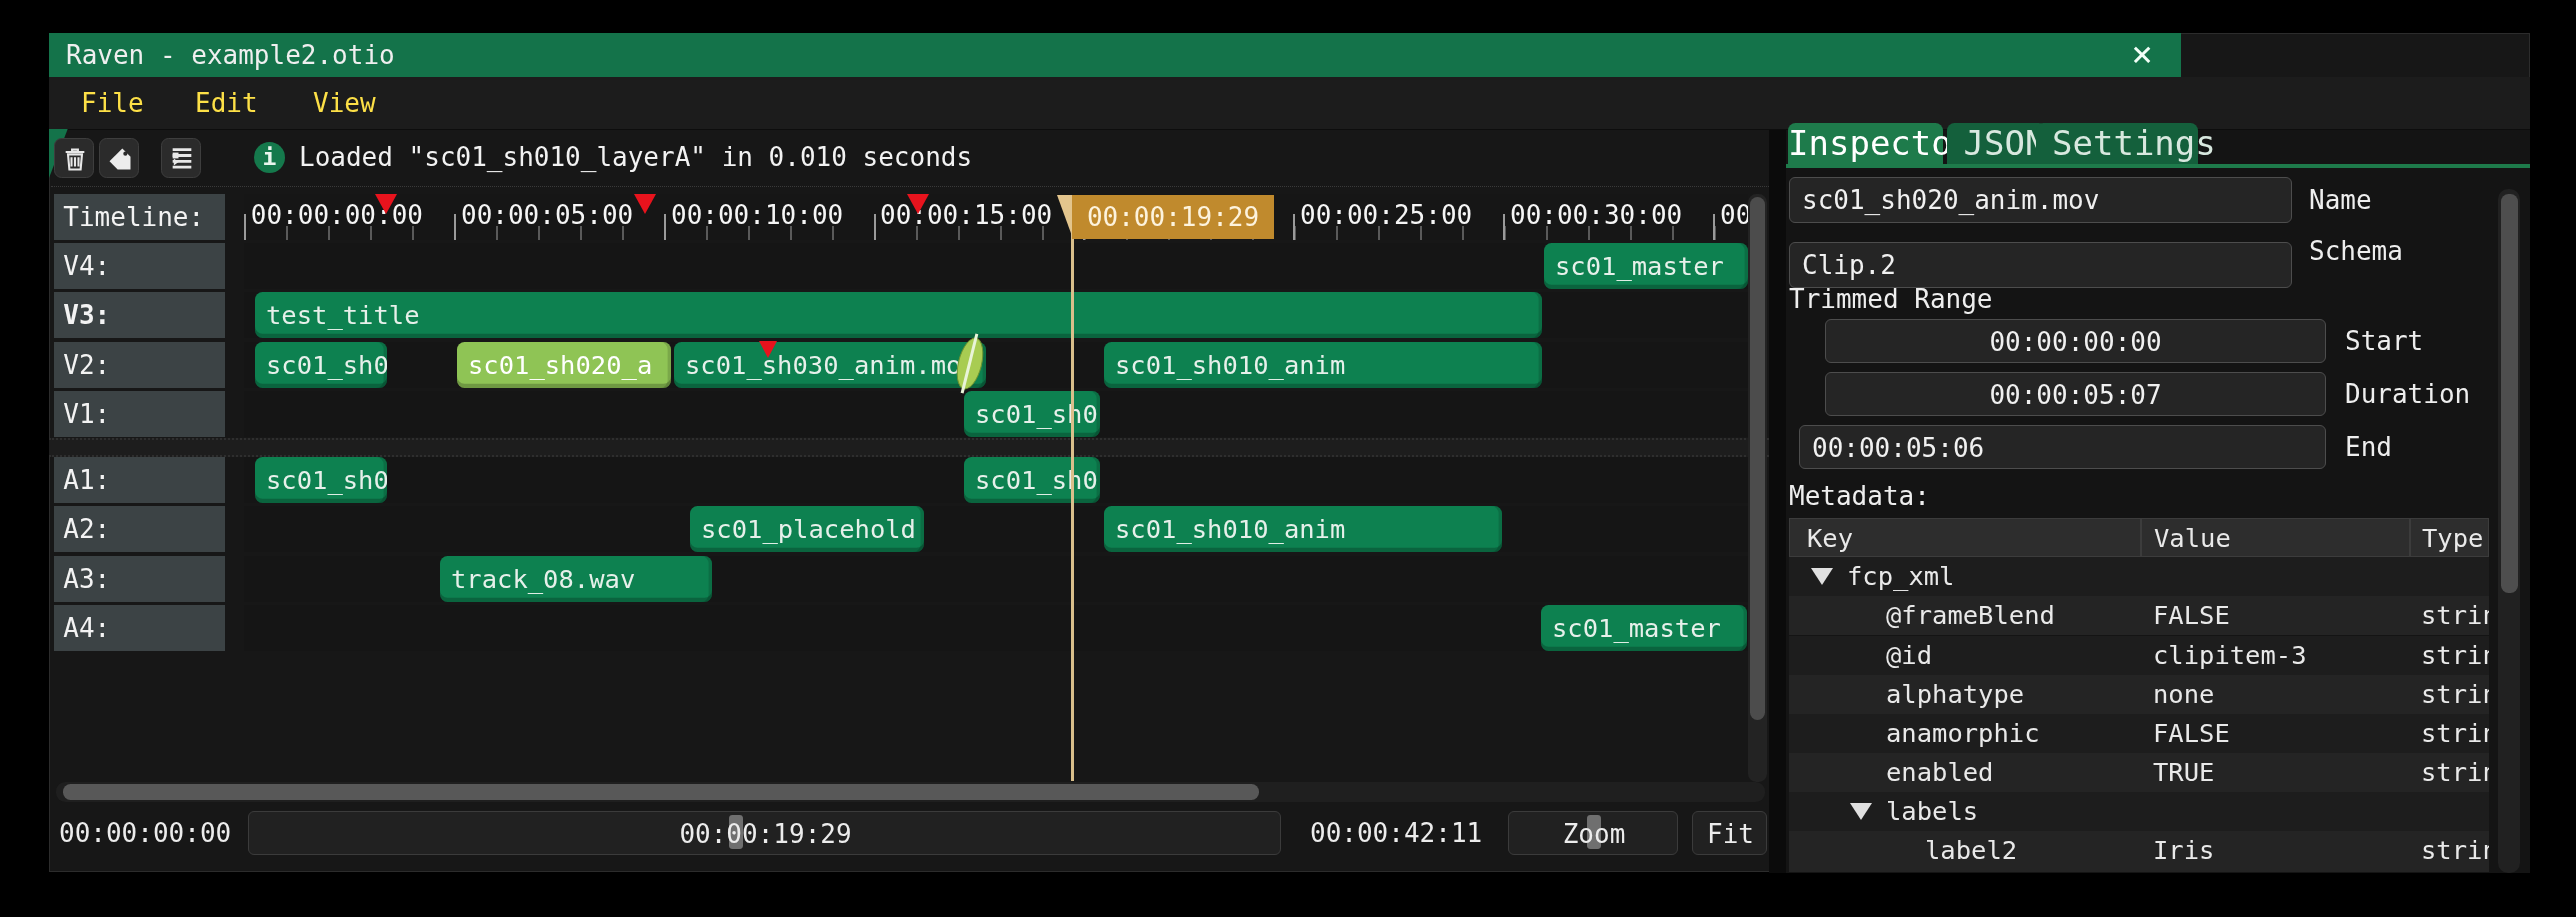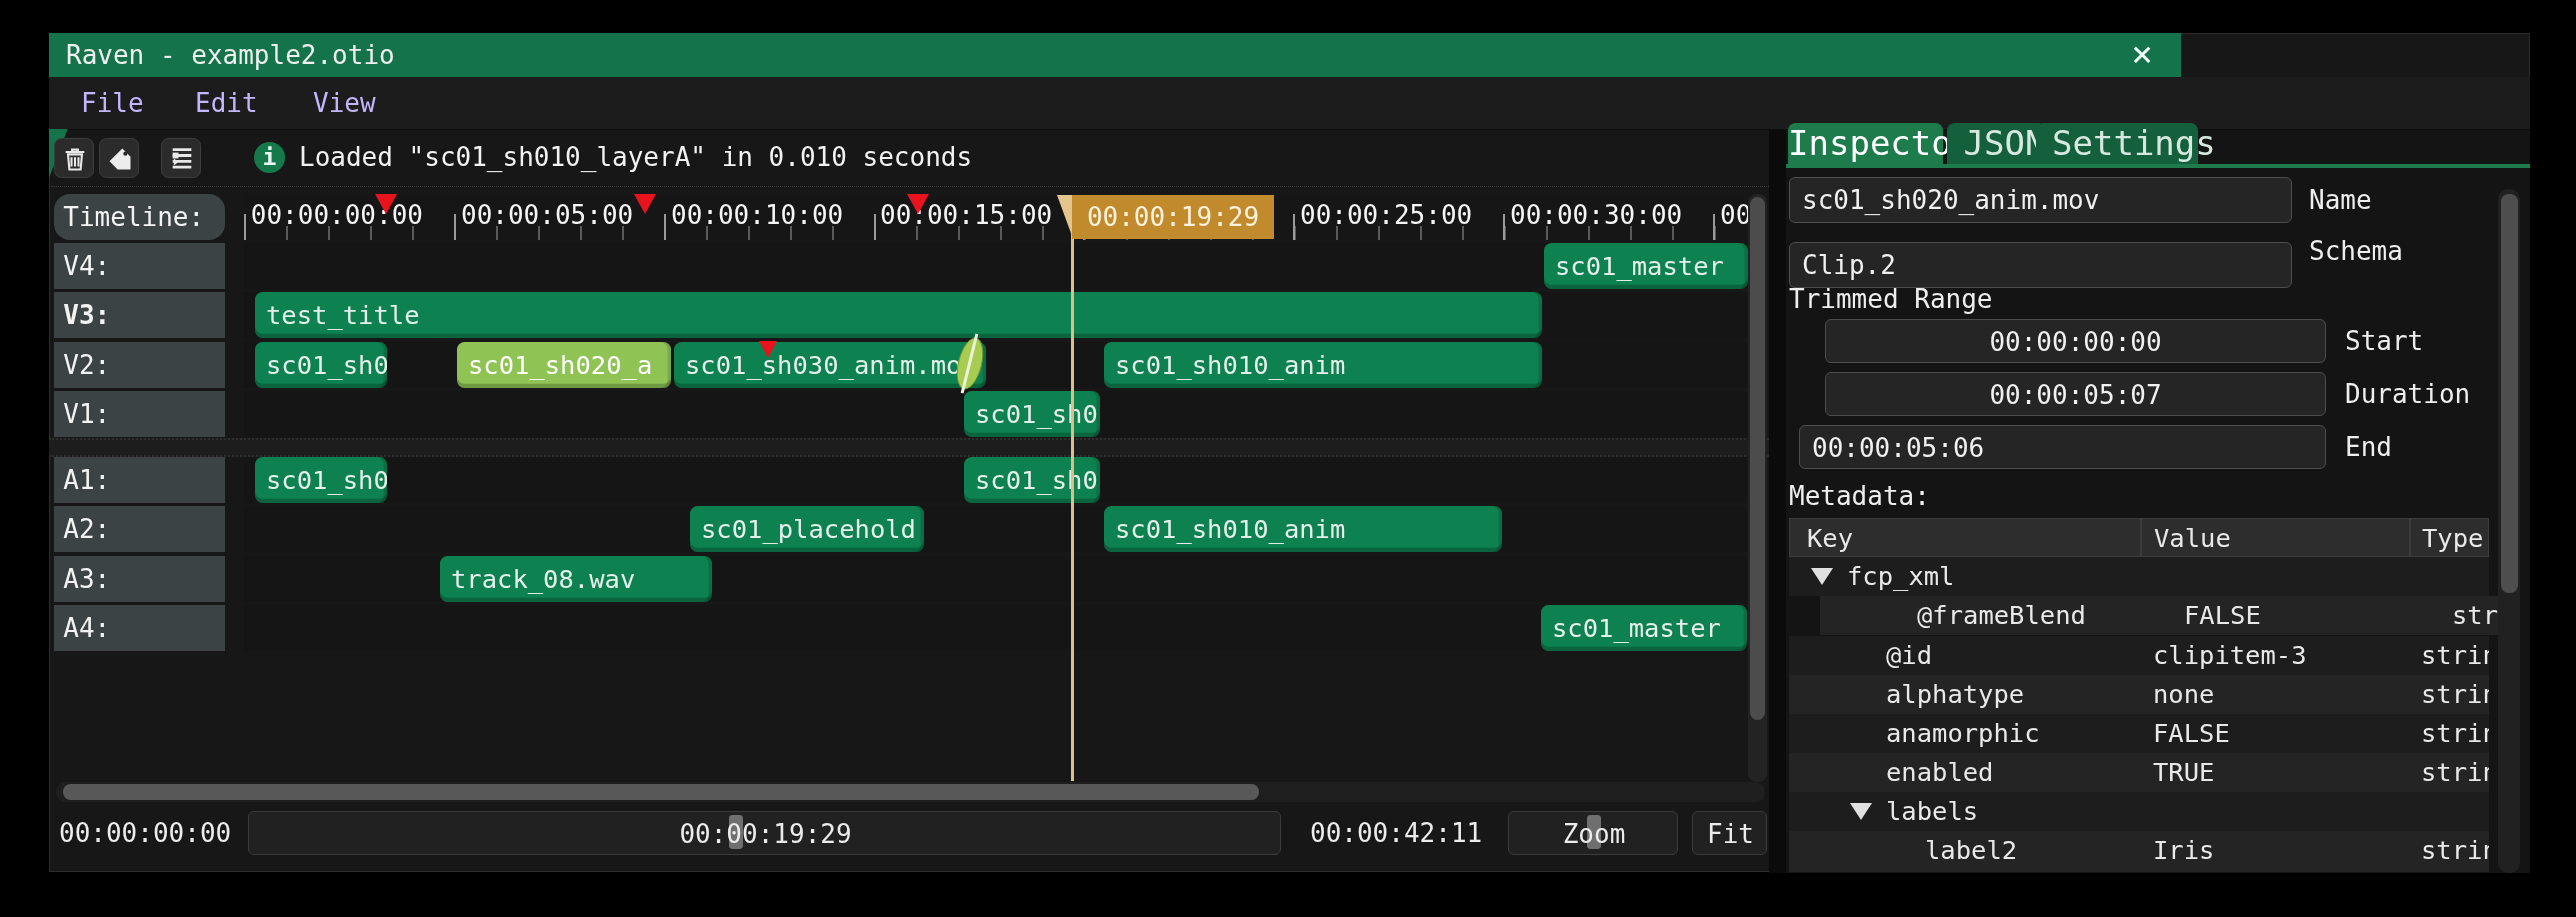--- a/index.html
+++ b/index.html
@@ -4,21 +4,21 @@
 <style>
   html,body{margin:0;padding:0;background:#000;width:2576px;height:918px;overflow:hidden;
     font-family:"DejaVu Sans Mono","Liberation Mono",monospace;}
   .abs{position:absolute;}
   #page{position:absolute;left:0;top:0;width:2576px;height:918px;background:#000;}
   .window{left:49px;top:33px;width:2481px;height:839px;background:#171717;border:0.8px solid #2c2c2c;box-sizing:border-box;}
   .titlebar{left:49px;top:33px;width:2132px;height:44px;background:#14734a;color:#efefef;font-size:26px;line-height:44px;}
   .title-text{position:absolute;left:17px;top:0;}
   .close-x{position:absolute;right:20.4px;top:0;width:37px;height:44px;color:#f2fff8;font-size:36px;line-height:42px;text-align:center;}
   .menubar{left:49px;top:77px;width:2481px;height:52px;background:#1c1c1c;border-bottom:1.7px solid #0d0d0d;}
-  .menu-item{position:absolute;top:0;height:52px;line-height:52px;color:#c4b5fd;font-size:26px;}
+  .menu-item{position:absolute;top:0;height:52px;line-height:52px;color:#fde047;font-size:26px;}
   .wedge{left:49px;top:129px;width:18.7px;height:49px;background:#14734a;clip-path:polygon(0 0,100% 0,0 100%);}
   .toolbtn{top:138px;width:40px;height:40px;background:#2b2b2b;border:1.7px solid #3e3e3e;border-radius:7.6px;box-sizing:border-box;}
   .toolbtn svg{position:absolute;left:6px;top:6px;}
   .status-icon{left:254px;top:142px;width:31px;height:31px;border-radius:50%;background:#15794c;color:#eaf6ee;
     font-size:23px;font-weight:bold;text-align:center;line-height:31px;}
   .status-text{left:299px;top:138px;height:39px;line-height:39px;color:#f2f2f2;font-size:26px;}
   .dotline{left:51px;top:186px;width:1718px;height:0;border-top:1.7px dotted #3a3a3a;}
   .hdrcell{left:54px;width:171px;background:#3c4345;color:#f3f3f3;font-size:26px;line-height:46px;padding-left:9.3px;box-sizing:border-box;height:46px;}
   .lane{left:244px;width:1504px;height:46px;background:#151515;}
   .ruler{left:244px;top:194px;width:1504px;height:46px;background:#161616;overflow:hidden;}
@@ -94,21 +94,21 @@
     <span><svg width="28" height="28" viewBox="0 0 24 24">
           <path d="M4 4h16M4 9h16M4 14h16M4 19h16" stroke="#e8e8e8" stroke-width="2.4"></path>
           <path d="M4 6.5h5v5H4z" fill="#e8e8e8"></path>
           <path d="M5 11.5l4 3-4 3z" fill="#e8e8e8"></path>
         </svg></span>
   </div>
   <div class="abs status-icon"><span>i</span></div>
   <div class="abs status-text">Loaded "sc01_sh010_layerA" in 0.010 seconds</div>
   <div class="abs dotline"></div>
 
-  <div class="abs hdrcell" style="top:194px;border-radius:16px;">Timeline:</div>
+  <div class="abs hdrcell" style="top:194px;">Timeline:</div>
   <div class="abs hdrcell" style="top:243px;">V4:</div>
   <div class="abs hdrcell" style="top:292px;font-weight:bold;">V3:</div>
   <div class="abs hdrcell" style="top:342px;">V2:</div>
   <div class="abs hdrcell" style="top:391px;">V1:</div>
   <div class="abs hdrcell" style="top:457px;">A1:</div>
   <div class="abs hdrcell" style="top:506px;">A2:</div>
   <div class="abs hdrcell" style="top:556px;">A3:</div>
   <div class="abs hdrcell" style="top:605px;">A4:</div>
 
   <div class="abs lane" style="top:243px;"></div>
@@ -228,21 +228,21 @@
     <div class="mcell" style="left:364px;">Value</div>
     <div class="mcell" style="left:632px;">Type</div>
     <div class="colline" style="left:350px;"></div>
     <div class="colline" style="left:619px;"></div>
   </div>
 
   <div class="mrow" style="top:557px;background:#1d1d1d;">
     <span class="tri-down" style="left:22px;"></span>
     <div class="mcell" style="left:58px;">fcp_xml</div>
   </div>
-  <div class="mrow" style="top:596px;background:#242424;margin-left:31px;">
+  <div class="mrow" style="top:596px;background:#242424;">
     <div class="mcell" style="left:97px;">@frameBlend</div>
     <div class="mcell" style="left:364px;">FALSE</div>
     <div class="mcell" style="left:632px;">string</div>
   </div>
   <div class="mrow" style="top:636px;background:#1d1d1d;">
     <div class="mcell" style="left:97px;">@id</div>
     <div class="mcell" style="left:364px;">clipitem-3</div>
     <div class="mcell" style="left:632px;">string</div>
   </div>
   <div class="mrow" style="top:675px;background:#242424;">

